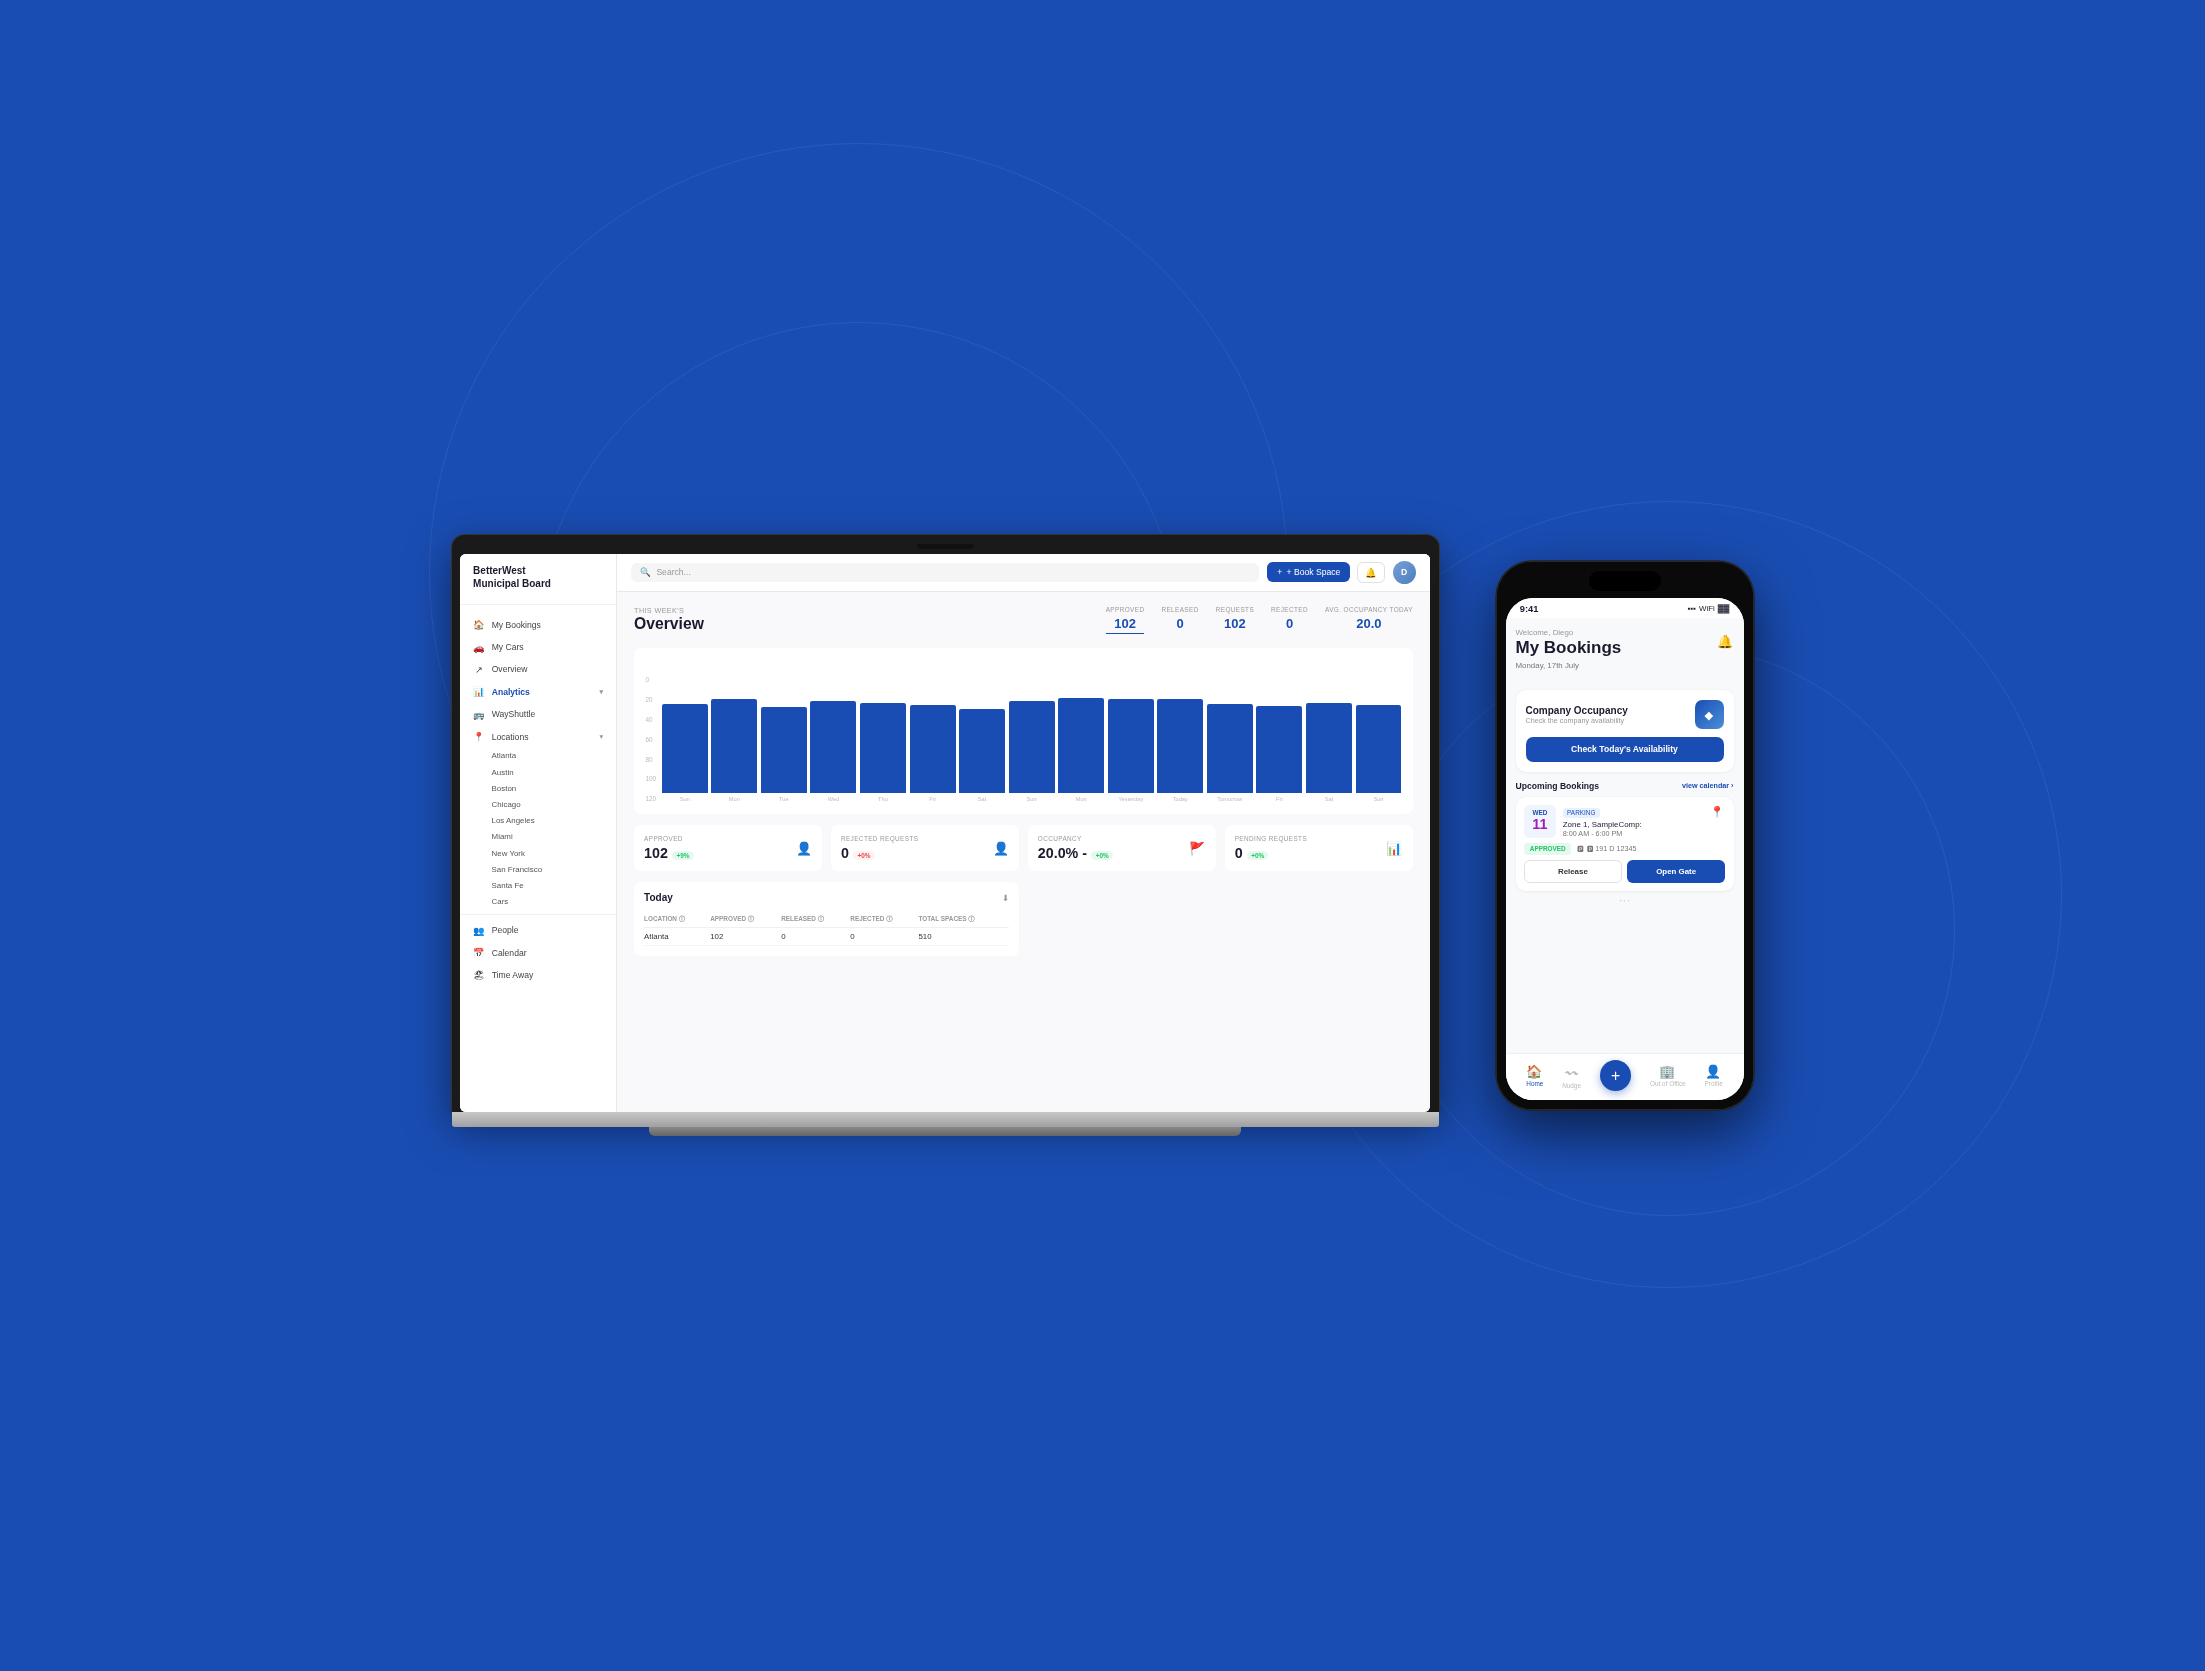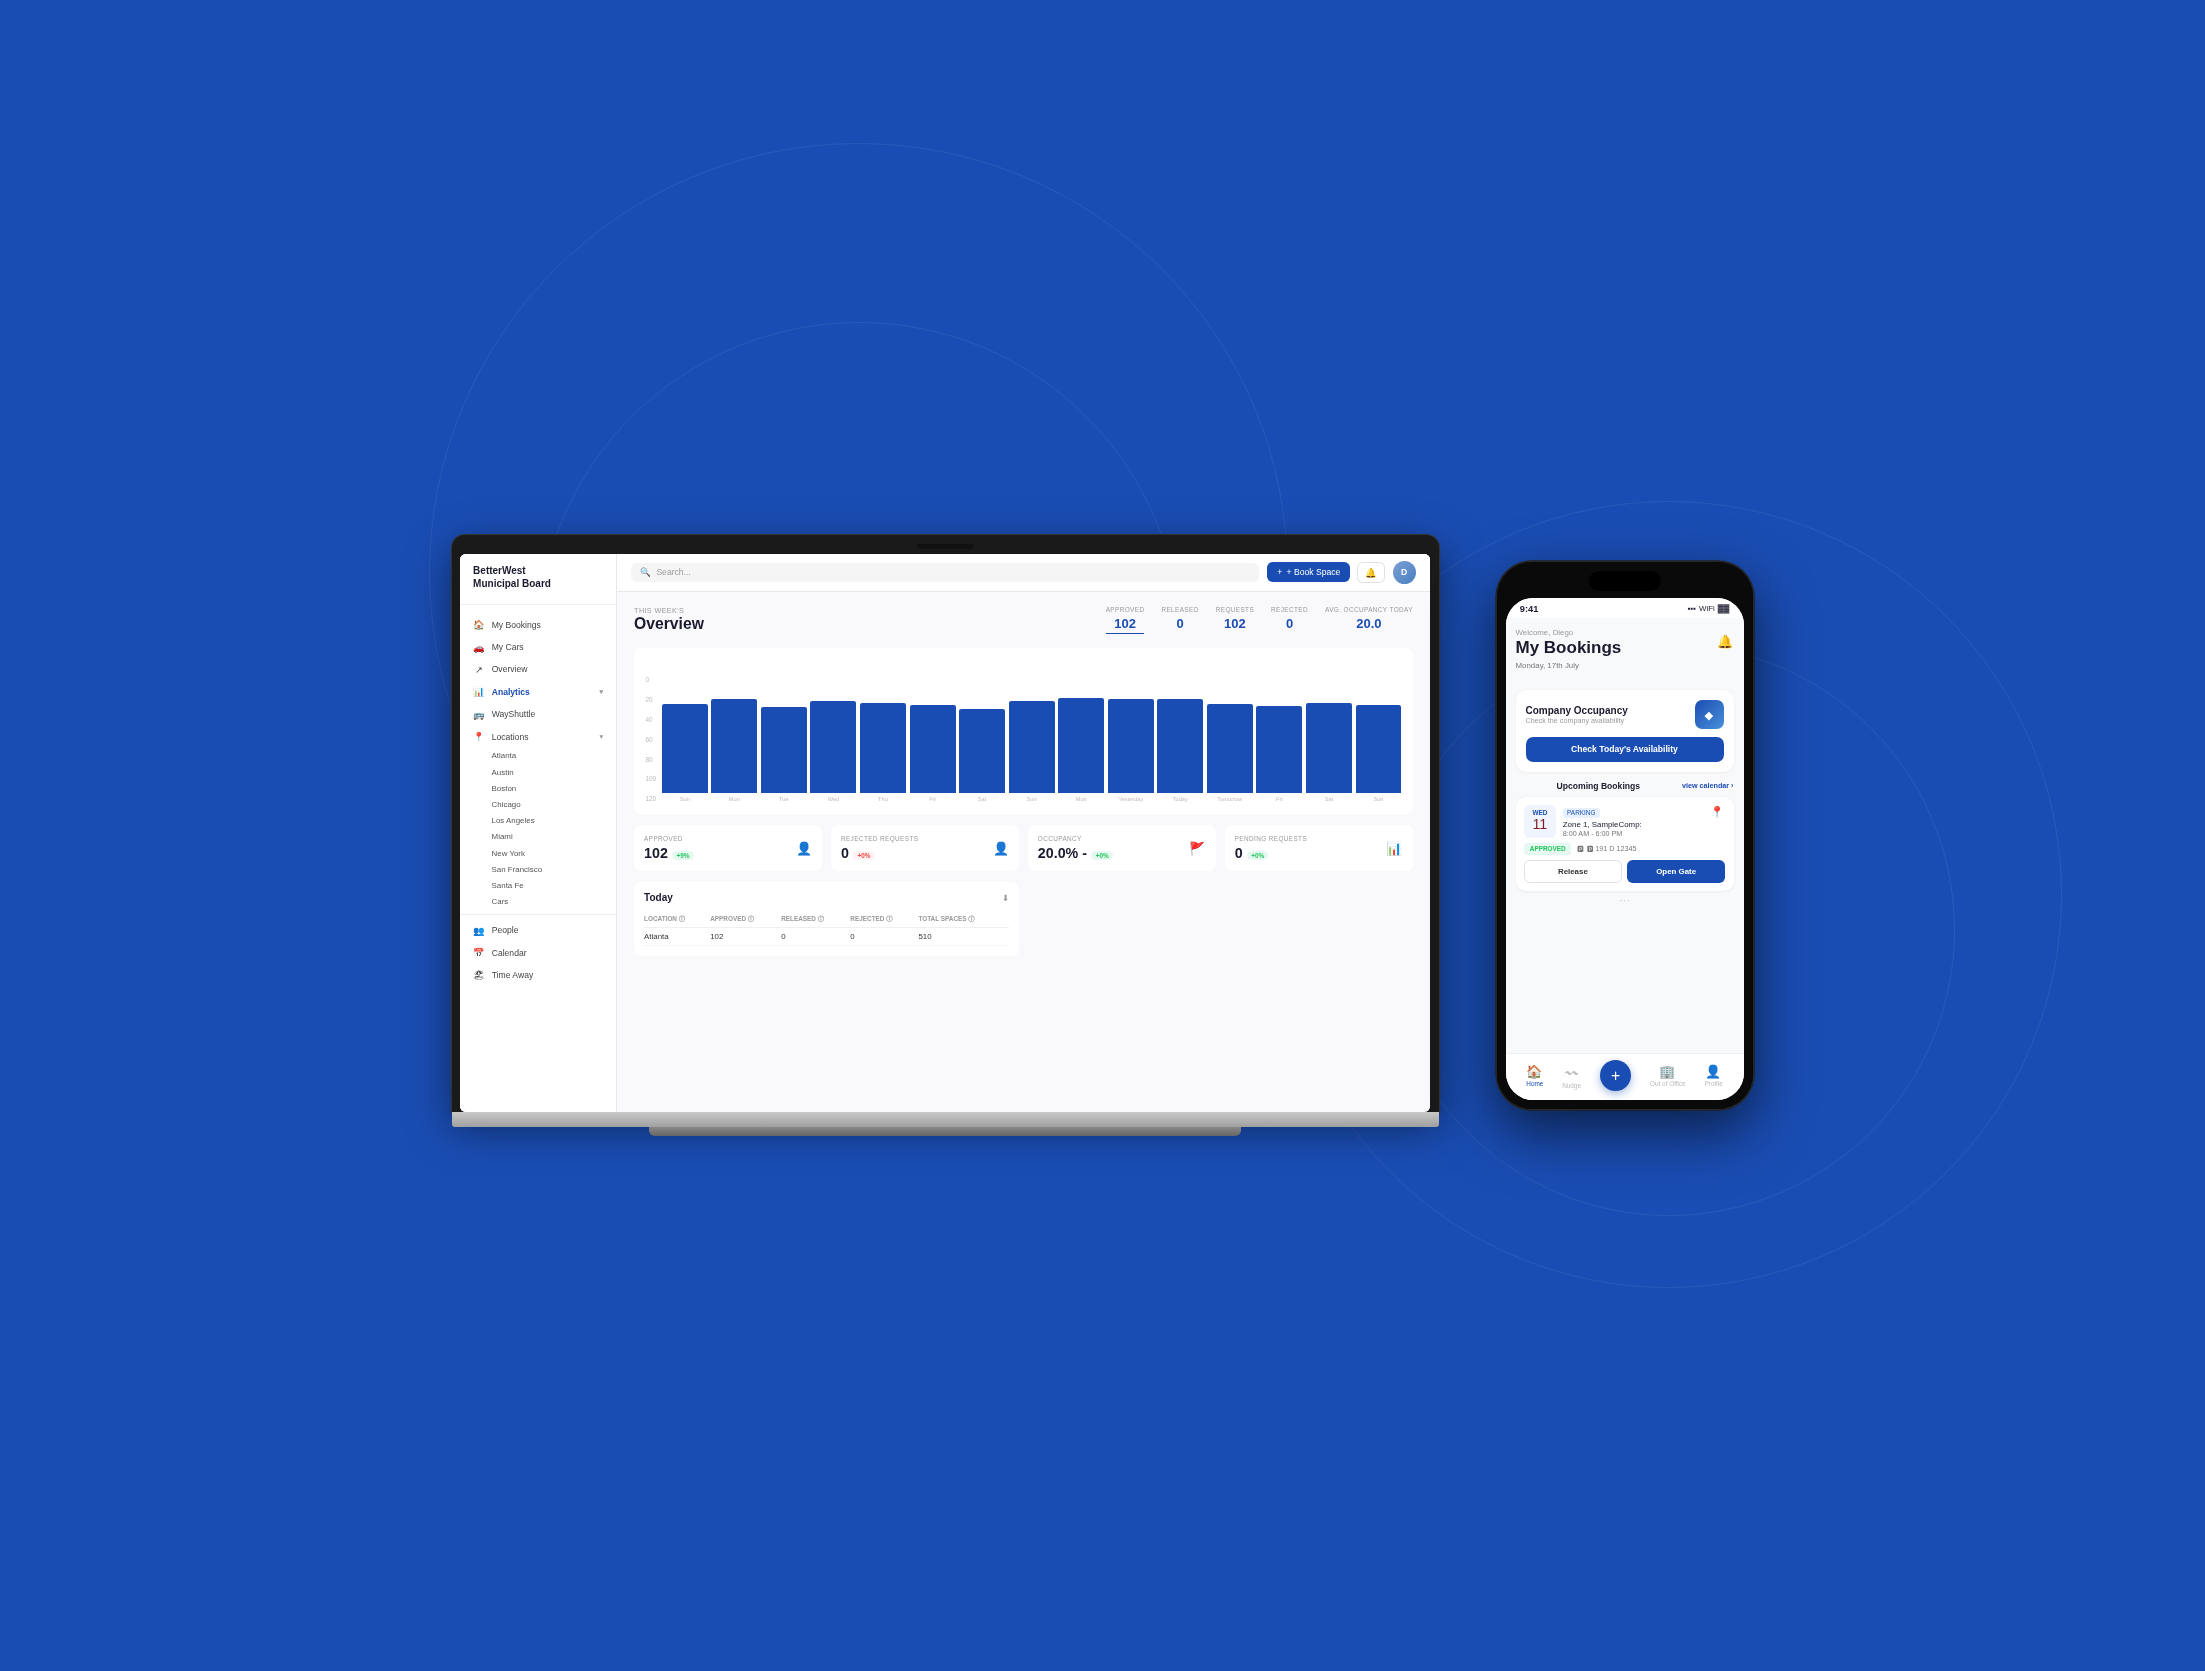--- a/index.html
+++ b/index.html
@@ -405,21 +405,21 @@
       border: none;
       border-radius: 7.2px;
       padding: 7.9px;
       width: 100%;
       font-size: 8.6px;
       font-weight: 600;
       cursor: pointer;
       margin-top: 7.2px;
     }
 
-    .phone-upcoming { font-size: 8.6px; font-weight: 600; color: #1a1a2e; margin-bottom: 5.7px; display: flex; align-items: center; justify-content: space-between; margin-left: 41px; }
+    .phone-upcoming { font-size: 8.6px; font-weight: 600; color: #1a1a2e; margin-bottom: 5.7px; display: flex; align-items: center; justify-content: space-between; }
     .phone-view-cal { font-size: 7.2px; color: #1a4db3; }
 
     .phone-booking-card {
       background: #fff;
       border-radius: 10px;
       padding: 8.6px;
       box-shadow: 0 0.7px 2.9px rgba(0,0,0,0.06);
     }
     .phone-booking-top {
       display: flex;
@@ -427,21 +427,21 @@
       margin-bottom: 5.7px;
     }
     .phone-date-box {
       background: #f0f4ff;
       border-radius: 5.7px;
       padding: 4.3px 7.2px;
       text-align: center;
       min-width: 31.5px;
     }
     .phone-day-label { font-size: 6.4px; color: #1a4db3; font-weight: 700; text-transform: uppercase; }
-    .phone-day-num { font-size: 14.3px; font-weight: 400; color: #7f1d1d; }
+    .phone-day-num { font-size: 14.3px; font-weight: 700; color: #a21caf; }
     .phone-booking-info { flex: 1; }
     .phone-booking-tag {
       font-size: 6.4px;
       background: #e6f0ff;
       color: #1a4db3;
       padding: 1.4px 4.3px;
       border-radius: 2.9px;
       display: inline-block;
       margin-bottom: 2.1px;
     }

